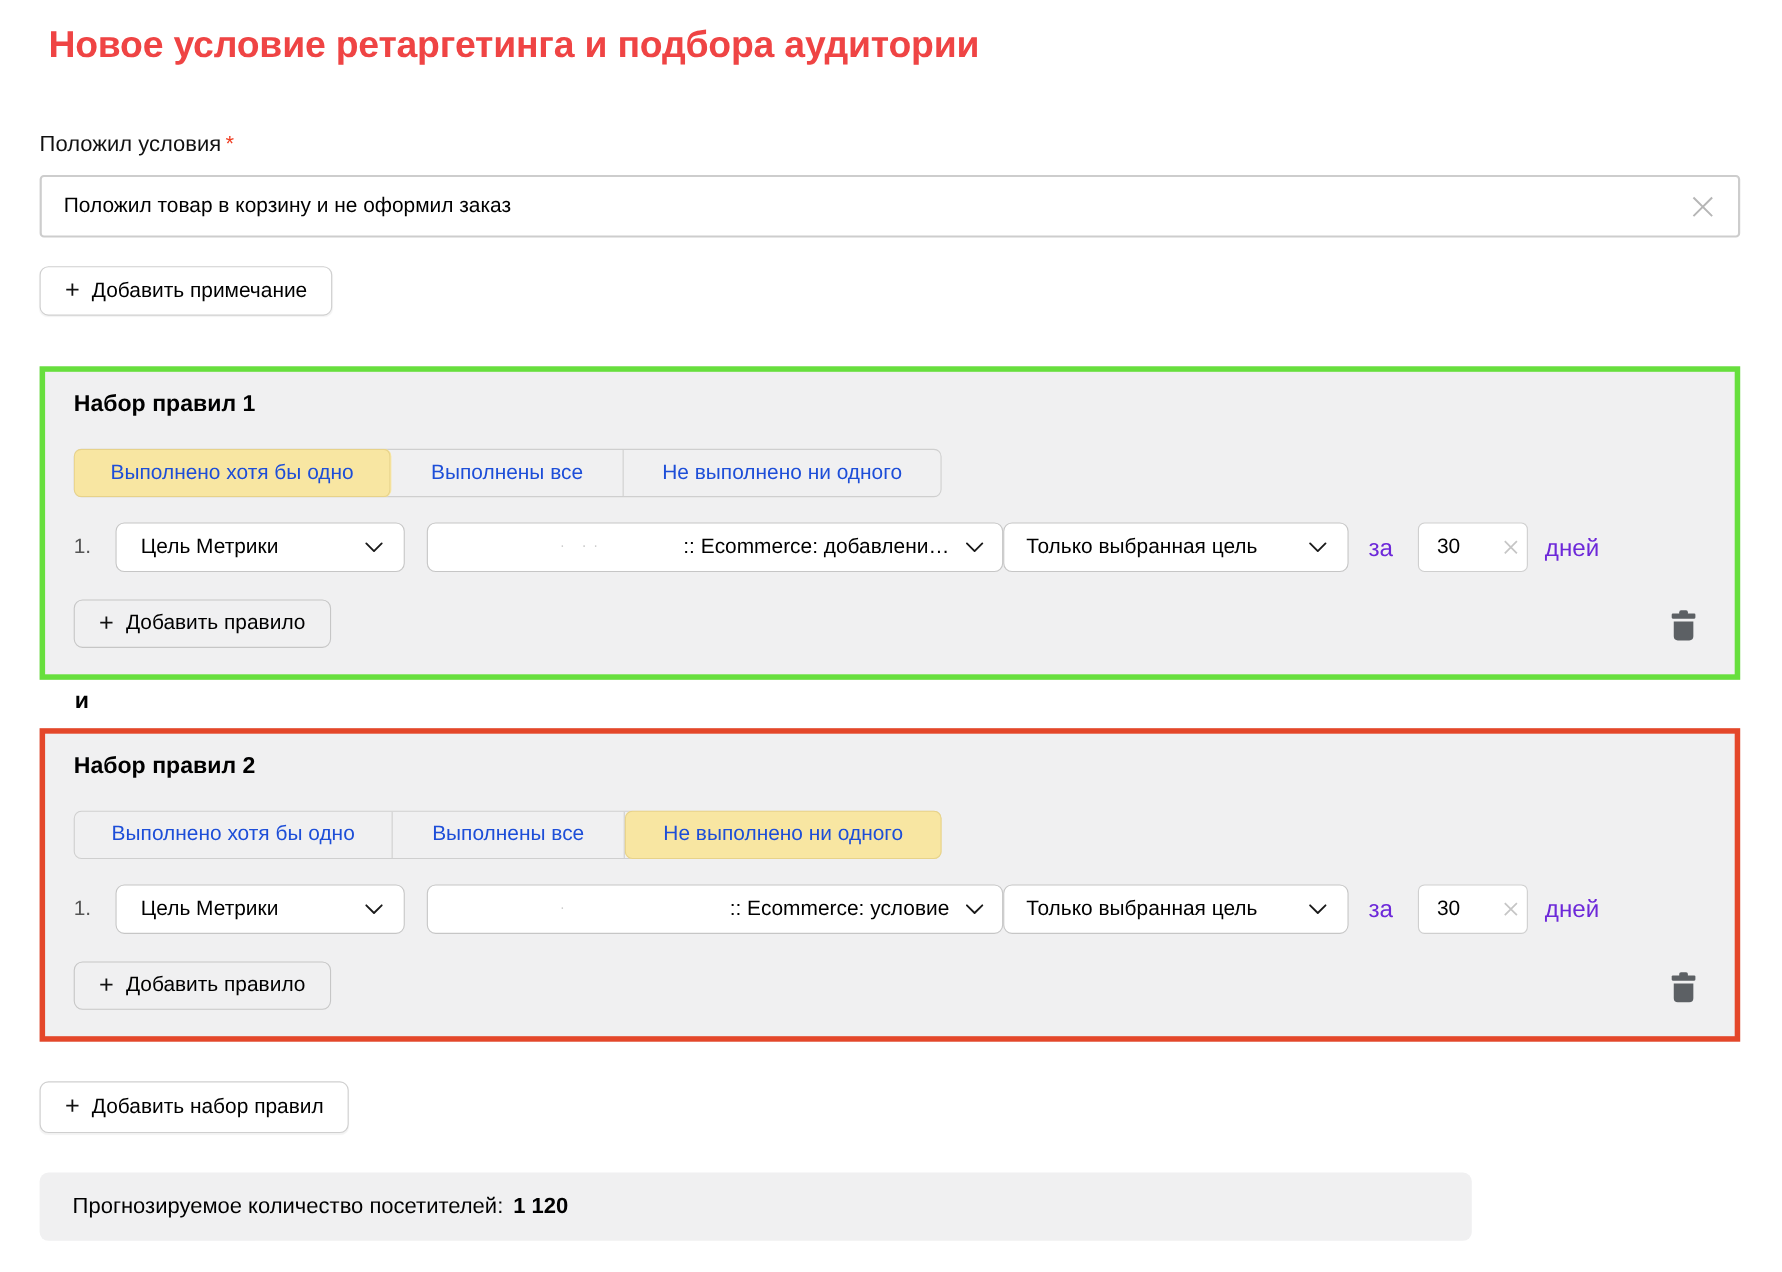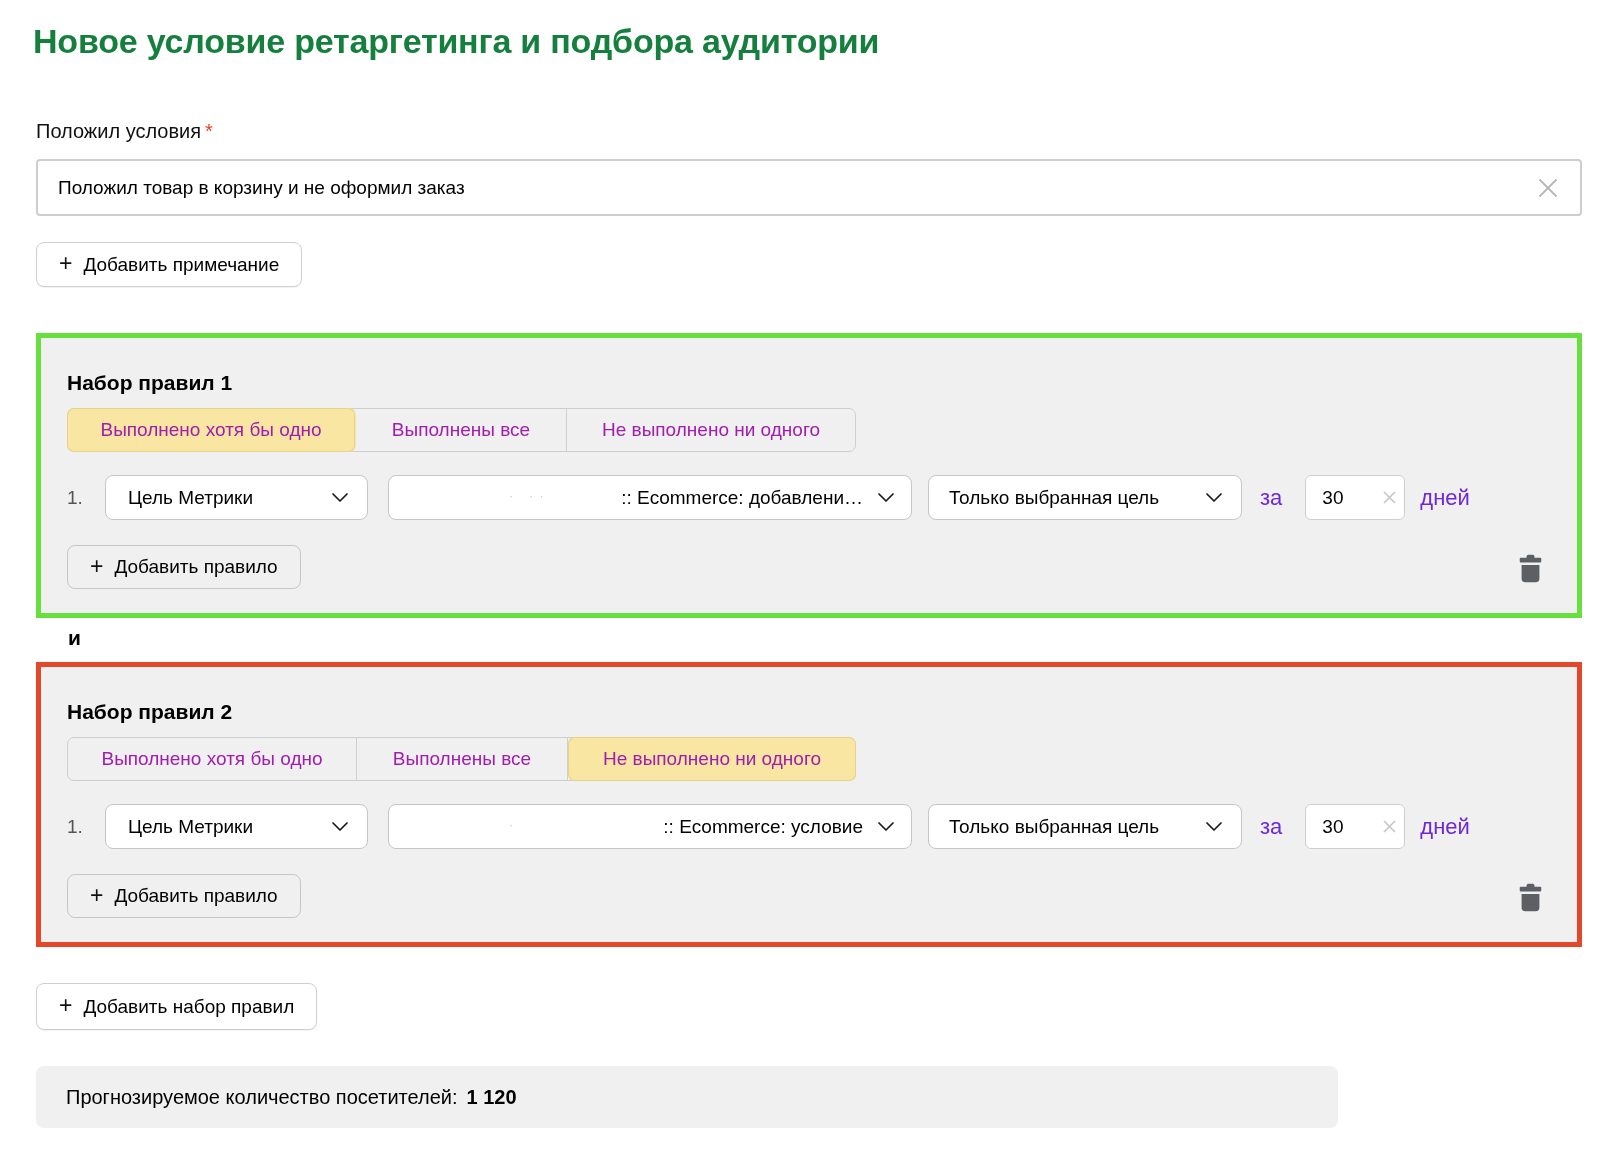--- a/index.html
+++ b/index.html
@@ -6,22 +6,22 @@
   html,body { background:#fff; }
   body {
     font-family:"Liberation Sans","DejaVu Sans",sans-serif;
     color:#000;
     width:1620px; height:1156px;
     position:relative; overflow:hidden;
   }
   #canvas { position:absolute; inset:0; }
 
   .page-title {
-    position:absolute; left:33px; top:22px;
-    font-size:34px; font-weight:700; color:#15803d; letter-spacing:-0.2px;
+    position:absolute; left:44px; top:22px;
+    font-size:34px; font-weight:700; color:#ef4444; letter-spacing:-0.2px;
   }
 
   .field-label {
     position:absolute; left:36px; top:120px;
     font-size:20px; color:#111;
   }
   .field-label .req { color:#ef3e23; margin-left:4px; font-weight:400; }
 
   .name-input-wrap {
     position:absolute; left:36px; top:159px; width:1546px; height:57px;
@@ -49,30 +49,30 @@
   .add-note { position:absolute; left:36px; top:242px; height:45px; }
   .add-set  { position:absolute; left:36px; top:983px; height:47px; }
 
   .ruleset {
     position:absolute; left:36px; width:1546px; height:285px;
     background:#f0f0f1; border:5px solid #999;
   }
   .rs1 { top:333px; }
   .rs2 { top:662px; }
 
-  .rs-title { position:absolute; left:26px; top:33px; font-size:21px; font-weight:700; color:#000; }
+  .rs-title { position:absolute; left:26px; top:18px; font-size:21px; font-weight:700; color:#000; }
 
   .tabs {
     position:absolute; left:26px; top:70px; height:44px;
     display:flex; align-items:stretch;
     border:1px solid #cfcfcf; border-radius:7px;
   }
   .tab {
     display:flex; align-items:center; justify-content:center;
-    font-size:19px; color:#a21caf; cursor:pointer;
+    font-size:19px; color:#1d4ed8; cursor:pointer;
   }
   .tab.t1 { width:289px; }
   .tab.t2 { width:211px; }
   .tab.t3 { width:288px; }
   .tab:not(:last-child) { border-right:1px solid #cfcfcf; }
   .tab.active {
     background:#f8e6a2;
     box-shadow:inset 0 0 0 1px #e7d28a;
     border-radius:7px; margin:-1px;
     border-right-color:transparent;
@@ -86,21 +86,21 @@
   }
   .idx { width:30px; font-size:19px; color:#555; }
   .select {
     height:45px; background:#fff;
     border:1.5px solid #c6c6c6; border-radius:8px;
     display:flex; align-items:center; cursor:pointer;
     font-size:19px; color:#000; position:relative;gap:34px;
   }
   .goal-type  { margin-left:8px;  width:263px; justify-content:space-between; padding:0 18px 0 22px; }
   .goal-value { margin-left:20px; width:524px; justify-content:flex-end; gap:14px; padding-right:16px; }
-  .match-type { margin-left:16px; width:314px; justify-content:space-between; padding:0 18px 0 20px; }
+  .match-type { width:314px; justify-content:space-between; padding:0 18px 0 20px; }
   .redact {
     position:absolute; left:120px; top:12px;
     font-size:13px; color:#c9c9c9; letter-spacing:6px;
   }
   .lbl { font-size:22px; color:#6d28d9; }
   .lbl.za { margin-left:18px; }
   .lbl.days { margin-left:15px; }
 
   .days-wrap {
     margin-left:23px; width:100px; height:45px;

